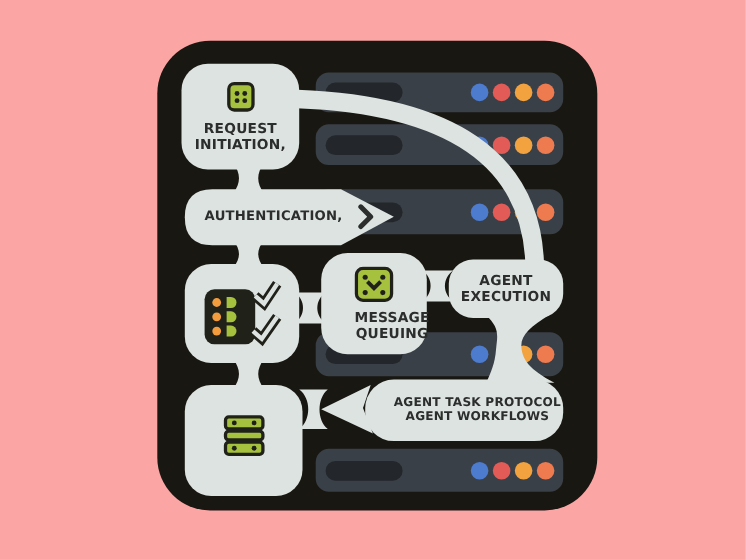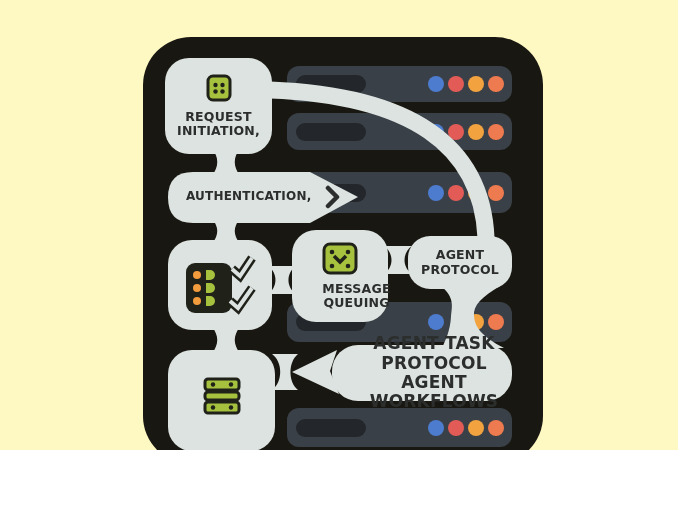--- a/index.html
+++ b/index.html
@@ -1,30 +1,30 @@
 <!DOCTYPE html>
 <html><head>
 <meta charset="utf-8">
 <style>
   html,body{margin:0;padding:0;}
-  .stage{position:relative;width:678px;height:450px;background:#fef9c3;overflow:hidden;
+  .stage{position:relative;width:678px;height:509px;background:#fca5a5;overflow:hidden;
          font-family:"DejaVu Sans","Liberation Sans",sans-serif;}
   .panel{position:absolute;left:143px;top:37px;width:400px;height:427px;background:#191711;border-radius:48px;z-index:1;}
   .server-bar{position:absolute;left:287px;width:225px;background:#3a4047;border-radius:12px;z-index:2;}
   .pill{position:absolute;left:9px;top:50%;transform:translateY(-50%);width:70px;height:18px;border-radius:9px;background:#23262b;}
   .dots{position:absolute;right:8px;top:50%;transform:translateY(-50%);display:flex;gap:4px;}
   .dot{width:16px;height:16px;border-radius:50%;}
   .connector-layer{position:absolute;left:0;top:0;z-index:3;}
   .box{position:absolute;background:#dce3e0;border-radius:24px;display:flex;flex-direction:column;
        align-items:center;justify-content:center;text-align:center;color:#2b2e2c;z-index:4;}
   .label{font-size:12.5px;font-weight:bold;line-height:1.14;letter-spacing:.2px;color:#2b2e2c;}
   .auth-overlay{position:absolute;left:186px;top:184px;width:165px;height:26px;display:flex;align-items:center;z-index:5;}
   .auth-overlay .label{font-size:12px;white-space:nowrap;}
   .bubble-text{width:100%;padding-left:12px;box-sizing:border-box;}
-  .bubble-text .label{font-size:17px;margin-left:12px;}
+  .bubble-text .label{font-size:11px;margin-left:12px;}
 </style>
 </head>
 <body>
 
 <div class="stage">
   <div class="panel"></div>
 
   <div class="server-bar" style="top:66px;height:36px;">
     <div class="pill"></div>
     <div class="dots">
@@ -130,21 +130,21 @@
       <circle cx="10" cy="10" r="2.3" fill="#20221a"></circle>
         <circle cx="26" cy="10" r="2.3" fill="#20221a"></circle>
       <circle cx="10" cy="24" r="2.3" fill="#20221a"></circle>
         <circle cx="26" cy="24" r="2.3" fill="#20221a"></circle>
       <path d="M12 14 L18 20 L24 14" fill="none" stroke="#20221a" stroke-width="3.5"></path>
     </svg>
     <div class="label" style="width:80px;margin-left:33px;">MESSAGE QUEUING</div>
   </div>
 
   <div class="box" style="left:408px;top:236px;width:104px;height:53px;border-radius:22px;">
-    <div class="label" style="width:90px;">AGENT PROTOCOL</div>
+    <div class="label" style="width:90px;">AGENT EXECUTION</div>
   </div>
 
   <div class="box" style="left:332px;top:345px;width:180px;height:56px;border-radius:26px;">
     <div class="bubble-text">
       <div class="label">AGENT TASK PROTOCOL</div>
       <div class="label">AGENT WORKFLOWS</div>
     </div>
   </div>
 
   <div class="box" style="left:168px;top:350px;width:107px;height:101px;">

